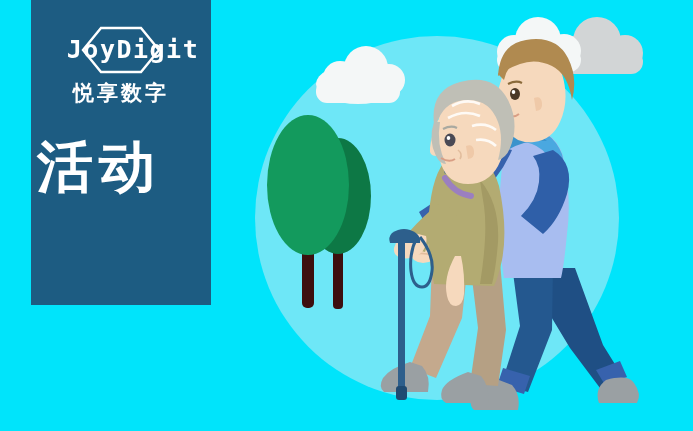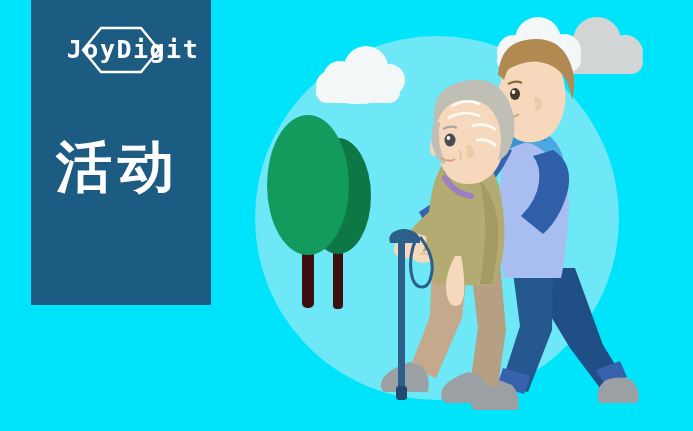--- a/index.html
+++ b/index.html
@@ -74,21 +74,21 @@
     font-size: 21px;
     font-weight: bold;
     letter-spacing: 3px;
     line-height: 26px;
   }
   #headline {
     position: absolute;
     left: 0;
     top: 132px;
     width: 168px;
-    text-align: center;
+    text-align: left;
     color: #ffffff;
   }
   .headline-line {
     font-family: "DejaVu Sans", sans-serif;
     font-size: 56px;
     font-weight: bold;
     letter-spacing: 6px;
     line-height: 70px;
     text-indent: 6px;
   }
@@ -235,20 +235,21 @@
 
   <div id="title-panel">
 
     <div id="logo-block">
       <div id="logo-mark">
         <svg id="logo-hex" width="80" height="48" viewBox="0 0 80 48">
           <polygon points="20,2 60,2 78,24 60,46 20,46 2,24" fill="none" stroke="#ffffff" stroke-width="2.4"></polygon>
         </svg>
         <div id="logo-word">JoyDigit</div>
       </div>
+      <div id="logo-cn">悦享数字</div>
     </div>
 
     <div id="headline">
       <div class="headline-line">活动</div>
     </div>
 
   </div>
 
 </div>
 

